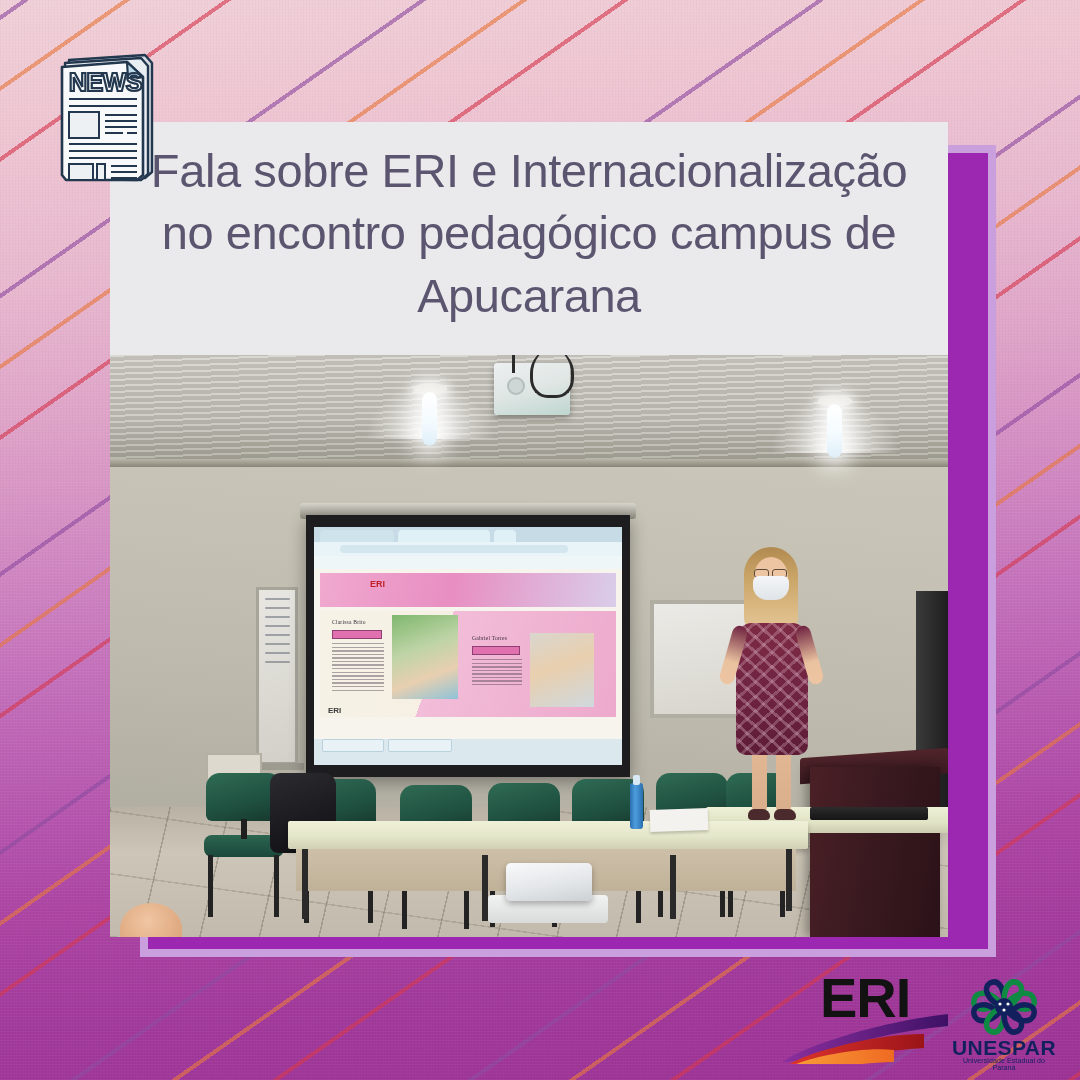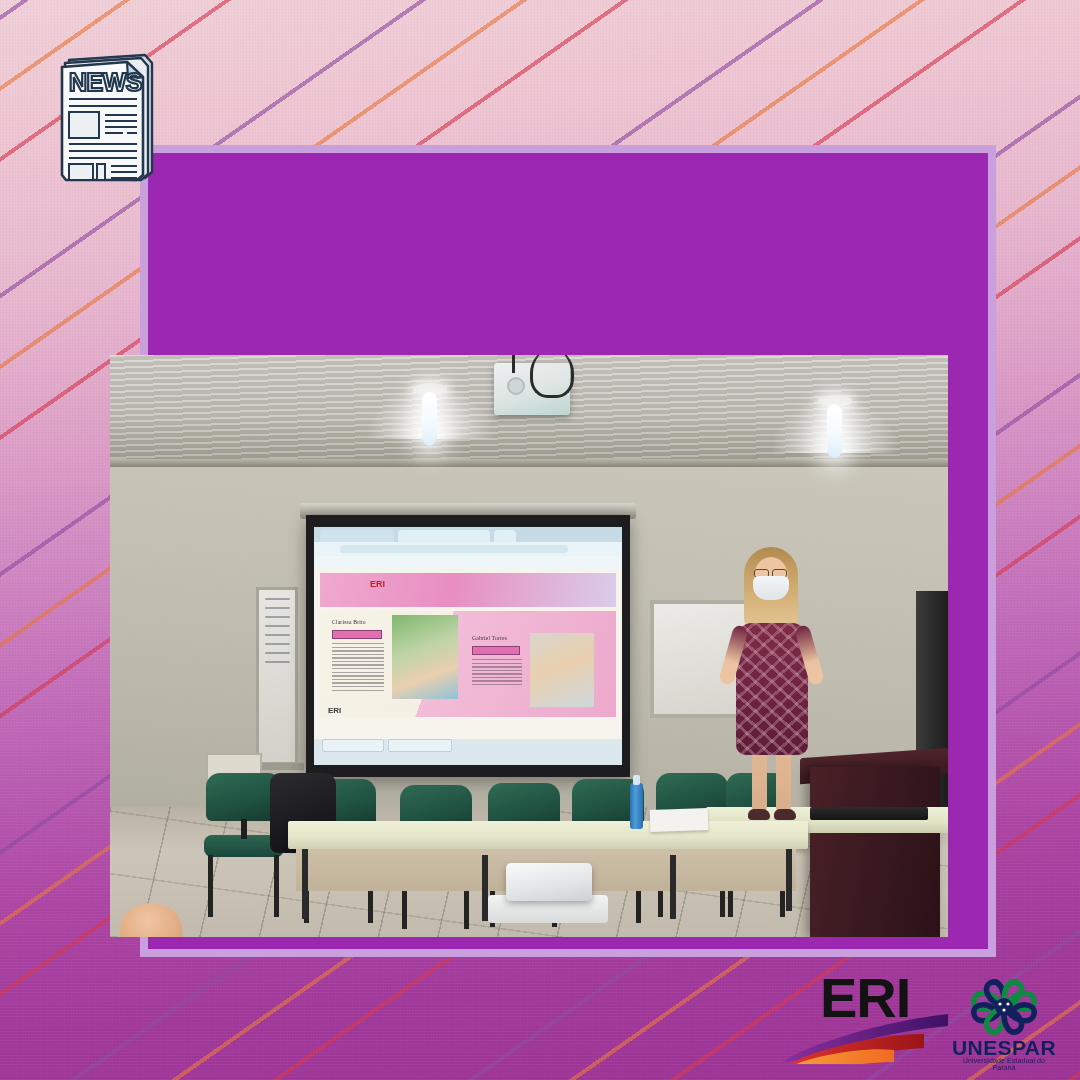--- a/index.html
+++ b/index.html
@@ -447,20 +447,23 @@
 <div id="poster">
 
   <div class="bg-base"></div>
   <div class="bg-stripes"></div>
   <div class="bg-noise"></div>
 
   <div class="frame-outer">
     <div class="frame-inner"></div>
   </div>
 
+  <div class="title-card">
+    <div class="title-text">Fala sobre ERI e Internacionalização no encontro pedagógico campus de Apucarana</div>
+  </div>
 
   <div class="news-icon">
     <svg viewBox="0 0 104 136" width="104" height="136">
 
       <path d="M16 14 L92 9 L99 17 L99 126 L92 132 L20 131 Z" fill="#d7dde4" stroke="#23384f" stroke-width="2.4" stroke-linejoin="round"></path>
       <path d="M12 17 L88 12 L95 20 L95 128 L88 134 L16 133 Z" fill="#e8edf1" stroke="#23384f" stroke-width="2.4" stroke-linejoin="round"></path>
 
       <path d="M9 21 L74 16 L90 31 L90 129 L84 134 L13 134 L9 129 Z" fill="#f7f9fa" stroke="#23384f" stroke-width="2.6" stroke-linejoin="round"></path>
 
       <path d="M74 16 L90 31 L75 32 Z" fill="#bdd8e8" stroke="#23384f" stroke-width="2.2" stroke-linejoin="round"></path>

